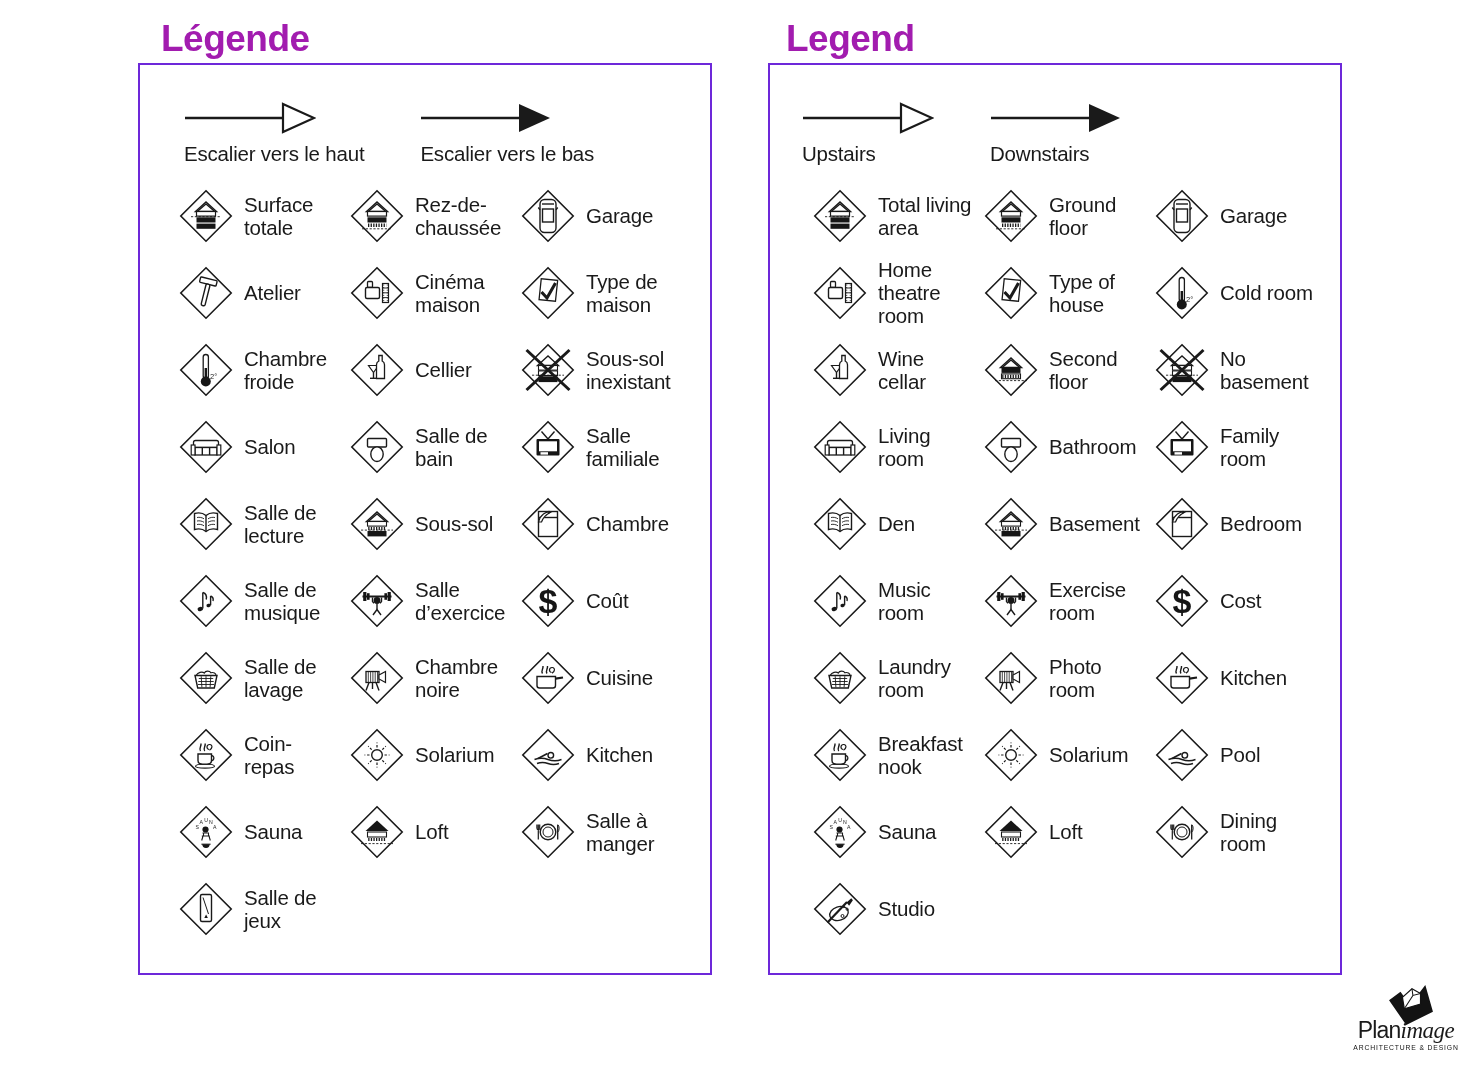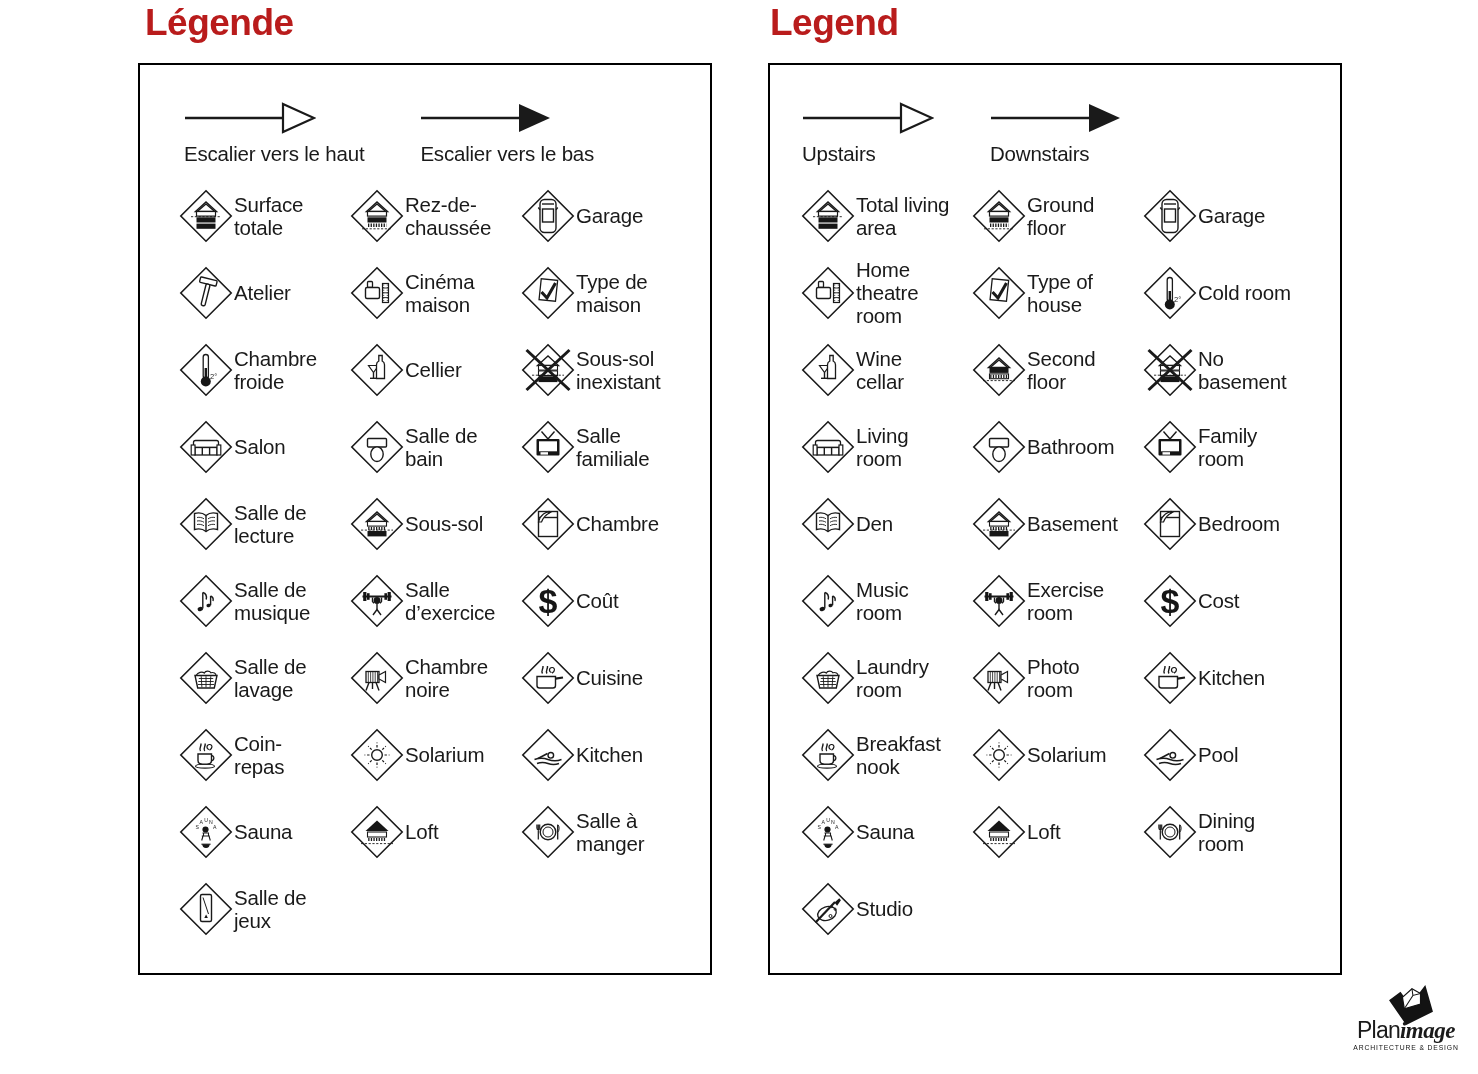--- a/index.html
+++ b/index.html
@@ -1,42 +1,42 @@
 <!DOCTYPE html>
 <html><head>
 <meta charset="utf-8">
 <style>
   html,body{margin:0;padding:0}
   body{
     width:1478px;height:1074px;background:#fff;position:relative;overflow:hidden;
     font-family:"Liberation Sans",sans-serif;color:#1a1a1a;
   }
-  .title{position:absolute;top:2px;margin:0;font-size:37px;font-weight:bold;color:#b91c1c;letter-spacing:-0.5px}
+  .title{position:absolute;top:2px;margin:16px;font-size:37px;font-weight:bold;color:#a21caf;letter-spacing:-0.5px}
   .title-fr{left:145px}
   .title-en{left:770px}
-  .panel{position:absolute;top:63px;width:574px;height:912px;border:2px solid #000000;background:#fff;box-sizing:border-box}
+  .panel{position:absolute;top:63px;width:574px;height:912px;border:2px solid #6d28d9;background:#fff;box-sizing:border-box}
   .panel-fr{left:138px}
   .panel-en{left:768px}
   .arrows{display:flex;margin:34px 0 0 44px;gap:56px}
   .panel-en .arrows{margin-left:32px;}
   .arrow-group{display:flex;flex-direction:column;align-items:flex-start}
   .arrow-svg{width:132px;height:38px;display:block}
   .arrow-label{font-size:20.5px;margin-top:5px;white-space:nowrap;letter-spacing:-0.2px}
   .grid{position:absolute;left:38px;top:112px;display:grid;grid-template-columns:171px 171px 172px;grid-auto-rows:77px}
-  .panel-en .grid{left:30px}
+  .panel-en .grid{left:42px}
   .cell{display:flex;align-items:center}
   .icon{width:56px;height:56px;flex:none}
   .icon svg{display:block;width:56px;height:56px}
-  .cell-label{margin-left:0;font-size:20.5px;line-height:23px;letter-spacing:-0.2px;max-width:96px}
+  .cell-label{margin-left:10px;font-size:20.5px;line-height:23px;letter-spacing:-0.2px;max-width:96px}
   .panel-en .cell-label{max-width:94px}
   .logo{position:absolute;left:1336px;top:984px;width:140px;text-align:center}
   .logo-mark{width:50px;height:42px;display:block;margin:0 0 0 50px}
   .logo-text{font-size:23px;line-height:1;white-space:nowrap;margin-top:-7px}
   .logo-plan{font-weight:normal;letter-spacing:-0.8px}
-  .logo-image{font-style:italic;font-weight:bold;font-family:"Liberation Serif",serif;letter-spacing:-0.5px}
+  .logo-image{font-style:italic;font-weight:normal;font-family:"Liberation Serif",serif;letter-spacing:-0.5px}
   .logo-tagline{font-size:6.8px;letter-spacing:0.85px;margin-top:2px;color:#111;white-space:nowrap}
 </style>
 </head>
 <body>
 
 <h1 class="title title-fr">Légende</h1>
 <h1 class="title title-en">Legend</h1>
 
 <section class="panel panel-fr">
   <div class="arrows">

